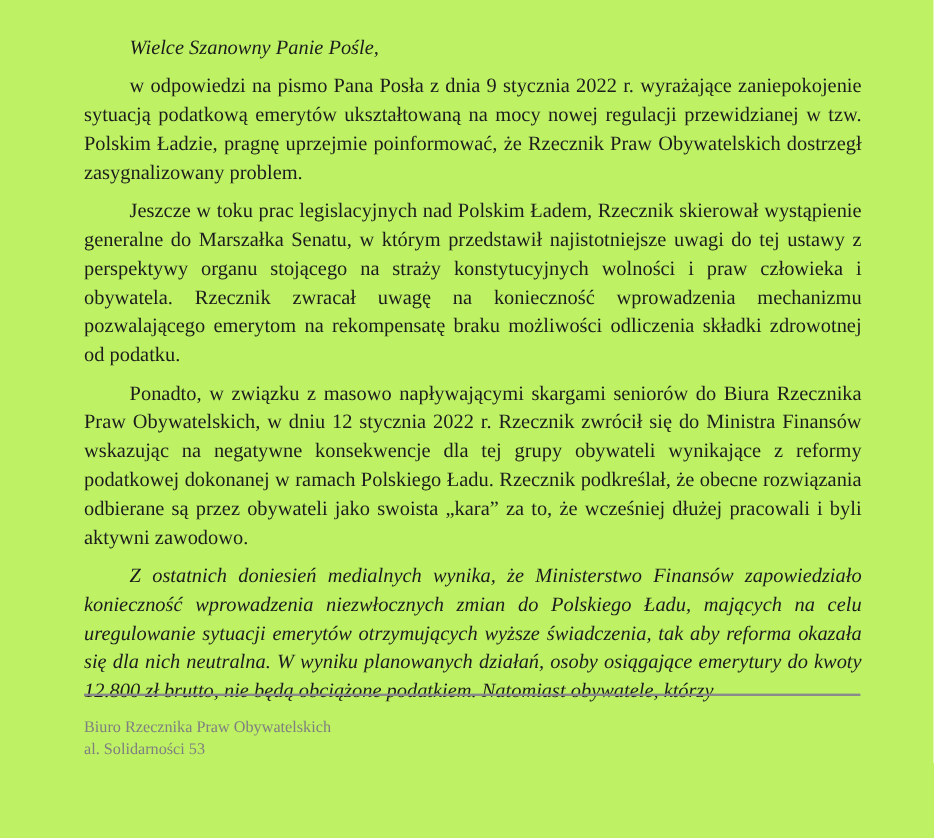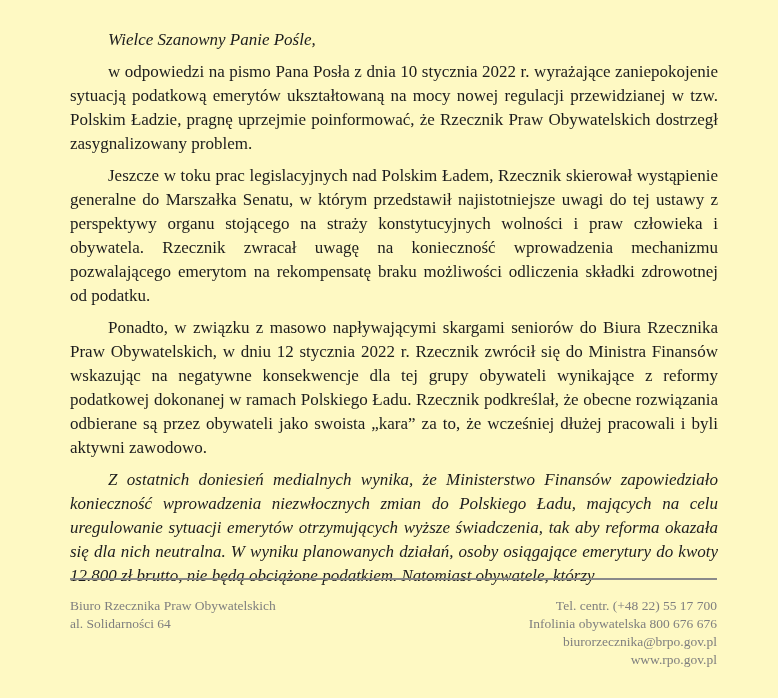--- a/index.html
+++ b/index.html
@@ -4,21 +4,21 @@
 <style>
   html, body {
     margin: 0;
     padding: 0;
     background: #ffffff;
   }
   .page {
     position: relative;
     width: 778px;
     height: 698px;
-    background: #fef9c3;
+    background: #bef264;
     font-family: "Liberation Serif", "DejaVu Serif", serif;
     overflow: hidden;
   }
   .letter-body {
     position: absolute;
     left: 70px;
     top: 28px;
     width: 648px;
     color: #1c1c1c;
     font-size: 17px;
@@ -57,35 +57,29 @@
   .footer-left { text-align: left; }
   .footer-right { text-align: right; }
 </style>
 </head>
 <body>
 
 <div class="page">
 
   <div class="letter-body">
     <p class="salutation">Wielce Szanowny Panie Pośle,</p>
-    <p class="para">w odpowiedzi na pismo Pana Posła z dnia 10 stycznia 2022 r. wyrażające zaniepokojenie sytuacją podatkową emerytów ukształtowaną na mocy nowej regulacji przewidzianej w tzw. Polskim Ładzie, pragnę uprzejmie poinformować, że Rzecznik Praw Obywatelskich dostrzegł zasygnalizowany problem.</p>
+    <p class="para">w odpowiedzi na pismo Pana Posła z dnia 9 stycznia 2022 r. wyrażające zaniepokojenie sytuacją podatkową emerytów ukształtowaną na mocy nowej regulacji przewidzianej w tzw. Polskim Ładzie, pragnę uprzejmie poinformować, że Rzecznik Praw Obywatelskich dostrzegł zasygnalizowany problem.</p>
     <p class="para">Jeszcze w toku prac legislacyjnych nad Polskim Ładem, Rzecznik skierował wystąpienie generalne do Marszałka Senatu, w którym przedstawił najistotniejsze uwagi do tej ustawy z perspektywy organu stojącego na straży konstytucyjnych wolności i praw człowieka i obywatela. Rzecznik zwracał uwagę na konieczność wprowadzenia mechanizmu pozwalającego emerytom na rekompensatę braku możliwości odliczenia składki zdrowotnej od podatku.</p>
     <p class="para">Ponadto, w związku z masowo napływającymi skargami seniorów do Biura Rzecznika Praw Obywatelskich, w dniu 12 stycznia 2022 r. Rzecznik zwrócił się do Ministra Finansów wskazując na negatywne konsekwencje dla tej grupy obywateli wynikające z reformy podatkowej dokonanej w ramach Polskiego Ładu. Rzecznik podkreślał, że obecne rozwiązania odbierane są przez obywateli jako swoista „kara” za to, że wcześniej dłużej pracowali i byli aktywni zawodowo.</p>
     <p class="para">Z ostatnich doniesień medialnych wynika, że Ministerstwo Finansów zapowiedziało konieczność wprowadzenia niezwłocznych zmian do Polskiego Ładu, mających na celu uregulowanie sytuacji emerytów otrzymujących wyższe świadczenia, tak aby reforma okazała się dla nich neutralna. W wyniku planowanych działań, osoby osiągające emerytury do kwoty 12.800 zł brutto, nie będą obciążone podatkiem. Natomiast obywatele, którzy</p>
   </div>
 
   <div class="letter-footer">
     <div class="footer-divider"></div>
     <div class="footer-cols">
       <div class="footer-left">
         <div>Biuro Rzecznika Praw Obywatelskich</div>
-        <div>al. Solidarności 64</div>
-      </div>
-      <div class="footer-right">
-        <div>Tel. centr. (+48 22) 55 17 700</div>
-        <div>Infolinia obywatelska 800 676 676</div>
-        <div>biurorzecznika@brpo.gov.pl</div>
-        <div>www.rpo.gov.pl</div>
+        <div>al. Solidarności 53</div>
       </div>
     </div>
   </div>
 
 </div>
 
 </body></html>

